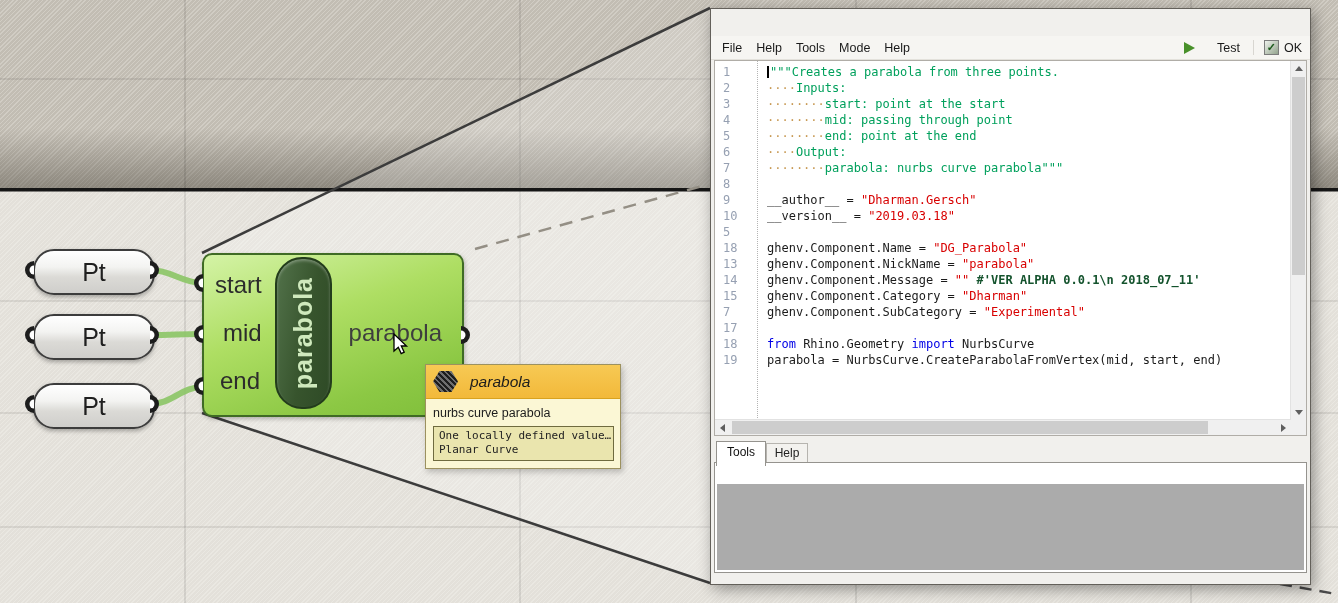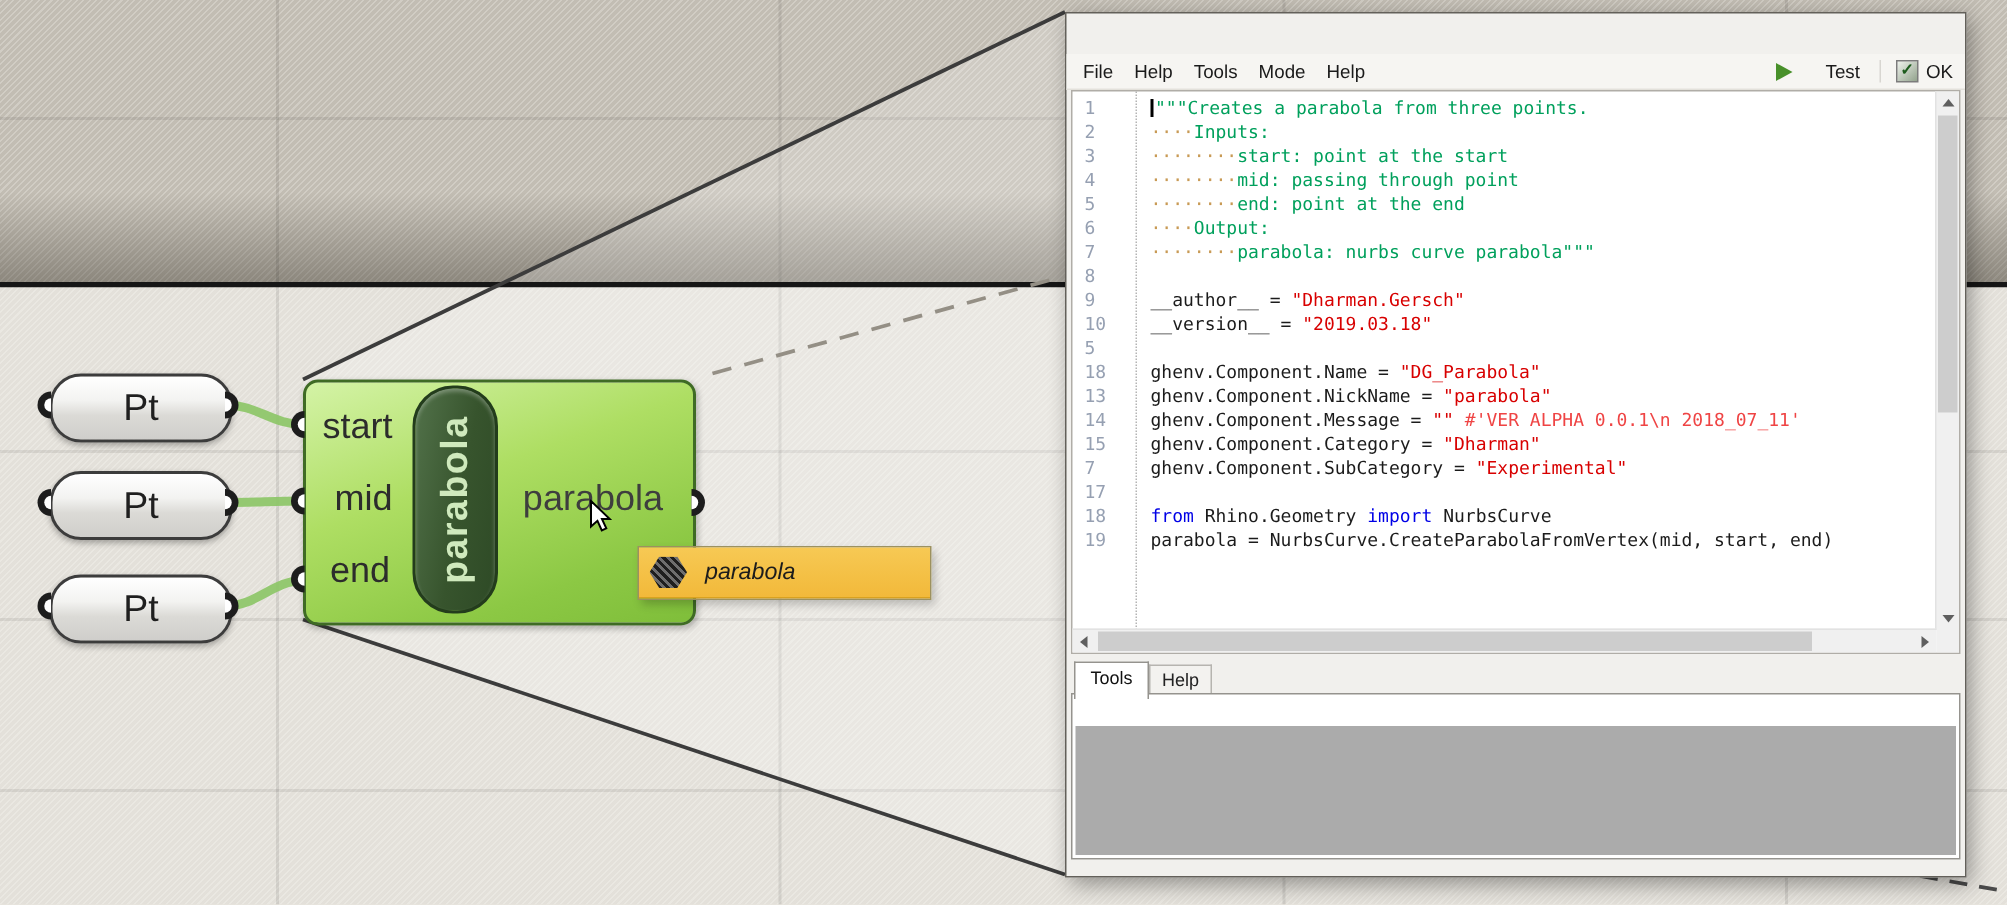--- a/index.html
+++ b/index.html
@@ -67,21 +67,21 @@
   #ok-icon{width:13px;height:13px;border:1px solid #7c7c7c;color:#1d5c1d;font-size:11px;font-weight:bold;
     line-height:12px;text-align:center;background:linear-gradient(135deg,#eef2ec,#93a38d);}
 
   
   #code-wrap{position:absolute;left:3px;right:3px;top:51px;height:374px;background:#fff;border:1px solid #b0ada7;}
   #gutter{position:absolute;left:0;top:0;bottom:15px;width:42px;border-right:1px dotted #b4b4b4;padding-top:3px;overflow:hidden;}
   .ln{height:16px;font-family:"DejaVu Sans Mono",monospace;font-size:12px;line-height:16px;color:#96a0b2;padding-left:8px;}
   #code{position:absolute;left:43px;top:0;right:15px;bottom:15px;padding:3px 0 0 9px;overflow:hidden;
     font-family:"DejaVu Sans Mono",monospace;font-size:12px;line-height:16px;white-space:pre;}
   .code-line{height:16px;}
-  .tok-ds{color:#00a05c;} .tok-com{color:#ef4444;} .tok-ws{color:#c89a55;}
+  .tok-ds{color:#00a05c;} .tok-com{color:#14532d;font-weight:bold;} .tok-ws{color:#c89a55;}
   .tok-str{color:#d80000;} .tok-kw{color:#0000e6;} .tok-code{color:#1b1b1b;}
   #caret{display:inline-block;width:2px;height:12px;background:#000;vertical-align:-2px;margin-right:1px;}
 
   
   #vscroll{position:absolute;right:0;top:0;bottom:15px;width:15px;background:#f0f0f0;border-left:1px solid #e2e2e2;}
   #vthumb{position:absolute;top:16px;left:1px;right:1px;height:198px;background:#cdcdcd;}
   #hscroll{position:absolute;left:0;right:15px;bottom:0;height:15px;background:#f0f0f0;border-top:1px solid #e2e2e2;}
   #hthumb{position:absolute;left:17px;top:1px;bottom:1px;width:476px;background:#cdcdcd;}
   .sb-btn{position:absolute;width:15px;height:15px;display:flex;align-items:center;justify-content:center;}
   .tri-up{width:0;height:0;border-bottom:5px solid #5f5f5f;border-left:4px solid transparent;border-right:4px solid transparent;}
@@ -182,20 +182,27 @@
 
 <svg class="abs" style="left:393px;top:333px;" width="22" height="24">
   <path d="M1,1 L1,18 L5.3,14.2 L8.2,20.6 L11.2,19.2 L8.3,13 L13.5,13 Z" fill="#ffffff" stroke="#000" stroke-width="1.3"></path>
 </svg>
 
 <div id="tooltip" class="abs">
   <div id="tooltip-header">
     <div id="hex-icon"></div>
     <span id="tooltip-title">parabola</span>
   </div>
+  <div id="tooltip-body">
+    <div>nurbs curve parabola</div>
+    <div id="tooltip-inner">
+      <div>One locally defined value…</div>
+      <div>Planar Curve</div>
+    </div>
+  </div>
 </div>
 
 <div id="editor" class="abs">
   <div id="menubar">
     <span id="menu-items" style="display:flex;">
         <span class="menu-item">File</span>
         <span class="menu-item">Help</span>
         <span class="menu-item">Tools</span>
         <span class="menu-item">Mode</span>
         <span class="menu-item">Help</span>

